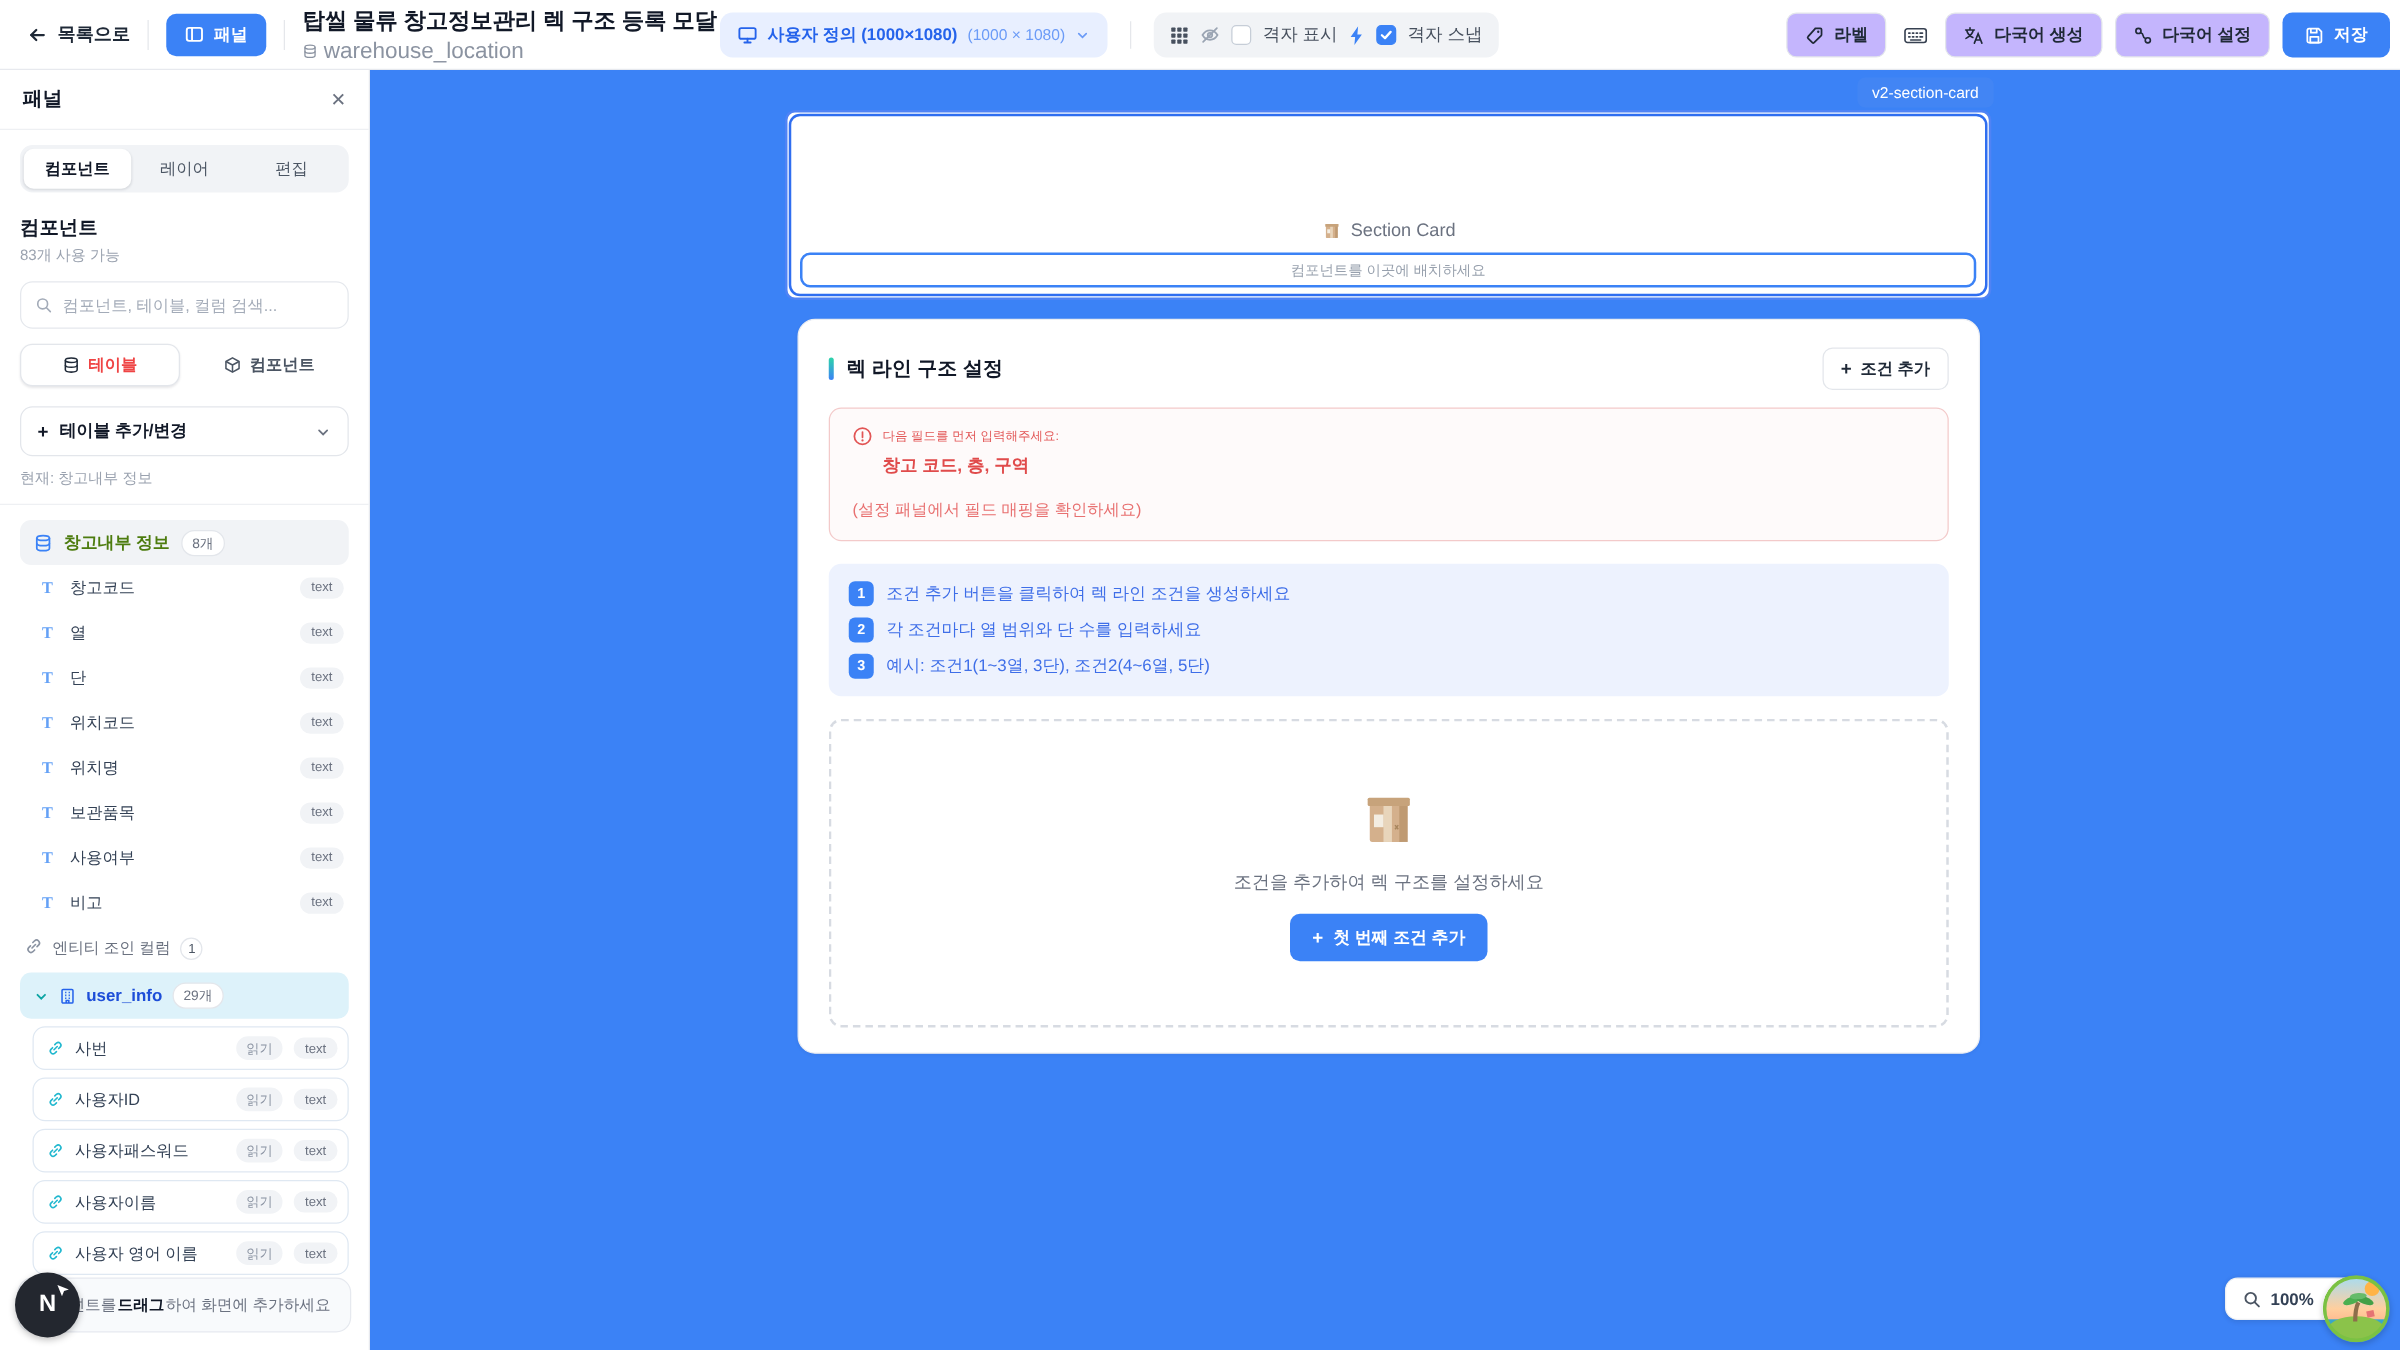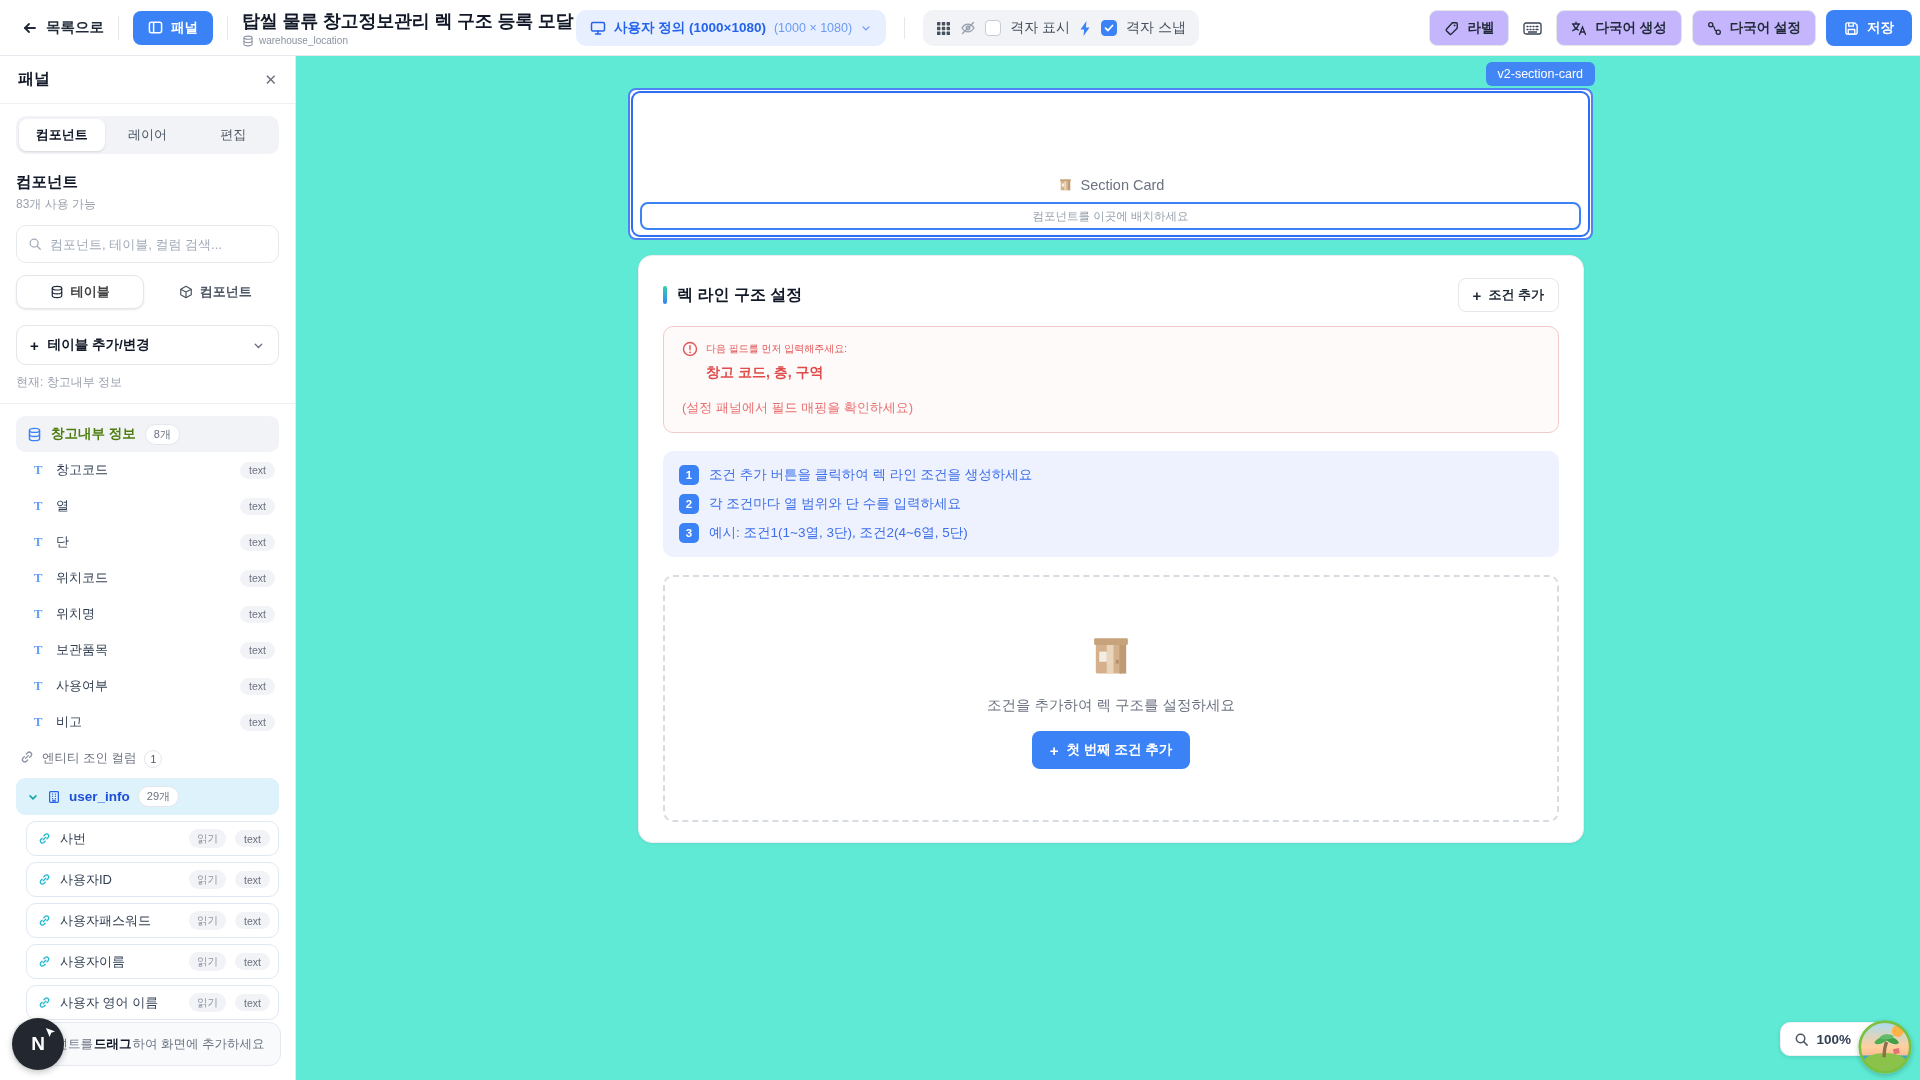--- a/index.html
+++ b/index.html
@@ -12,21 +12,21 @@
     border-bottom:1px solid #e7e9ee; display:flex; align-items:center; z-index:40; }
   .tb-left { display:flex; align-items:center; gap:14px; padding-left:22px; }
   .vdiv { width:1px; height:24px; background:#e5e7eb; }
   .back-btn { display:flex; align-items:center; gap:8px; background:none; border:none;
     font:600 14.5px "Liberation Sans",sans-serif; color:#1f2937; cursor:pointer; }
   .panel-btn { display:flex; align-items:center; gap:8px; background:#3b82f6; color:#fff;
     border:none; border-radius:8px; height:34px; padding:0 15px;
     font:600 13.5px "Liberation Sans",sans-serif; cursor:pointer; }
   .title-block { display:flex; flex-direction:column; gap:2px; }
   .page-title { font-size:18px; font-weight:700; color:#111827; letter-spacing:-0.2px; }
-  .page-sub { display:flex; align-items:center; gap:5px; font-size:10px; color:#8b93a1; }
+  .page-sub { display:flex; align-items:center; gap:5px; font-size:18px; color:#8b93a1; }
 
   .tb-center { position:absolute; left:576px; top:0; height:56px; display:flex; align-items:center; gap:18px; }
   .viewport-pill { display:flex; align-items:center; gap:8px; background:#e8efff; border:none;
     border-radius:10px; height:36px; padding:0 14px; cursor:pointer; }
   .viewport-pill .vp-label { font:600 13.5px "Liberation Sans",sans-serif; color:#2563eb; }
   .viewport-pill .vp-size { font:400 12.5px "Liberation Sans",sans-serif; color:#6b9bf7; }
   .center-div { width:1px; height:22px; background:#e5e7eb; }
   .grid-pill { display:flex; align-items:center; gap:9px; background:#f1f3f6; border-radius:10px;
     height:36px; padding:0 13px; }
   .grid-pill .lbl { font-size:14px; color:#47505e; }
@@ -57,21 +57,21 @@
   .comp-head { margin-top:18px; }
   .comp-title { font-size:15.5px; font-weight:700; color:#111827; }
   .comp-count { font-size:12px; color:#9aa2af; margin-top:3px; }
   .search-box { margin-top:12px; display:flex; align-items:center; gap:8px; height:38px;
     border:1px solid #e5e8ed; border-radius:10px; padding:0 11px; background:#fff; }
   .search-box input { border:none; outline:none; flex:1; font:400 13px "Liberation Sans",sans-serif;
     color:#374151; background:transparent; }
   .search-box input::placeholder { color:#a3abb8; }
   .filter-row { display:flex; gap:8px; margin-top:12px; }
   .filter-btn { flex:1; display:flex; align-items:center; justify-content:center; gap:7px; height:34px;
-    border-radius:10px; font:600 13px "Liberation Sans",sans-serif; color:#404040; cursor:pointer;
+    border-radius:10px; font:600 13px "Liberation Sans",sans-serif; color:#ef4444; cursor:pointer;
     border:1px solid transparent; background:none; }
   .filter-btn.active { background:#fff; border-color:#e3e6eb; box-shadow:0 1px 2px rgba(16,24,40,.10); }
   .filter-btn.inactive { color:#4b5563; }
   .add-table-btn { margin-top:16px; width:100%; display:flex; align-items:center; gap:9px; height:40px;
     border:1px solid #e3e6eb; border-radius:10px; background:#fff; padding:0 13px;
     font:600 13.5px "Liberation Sans",sans-serif; color:#111827; cursor:pointer; }
   .add-table-btn .chev { margin-left:auto; }
   .current-line { margin-top:9px; font-size:12px; color:#9aa2af; }
   .sb-divider { height:1px; background:#eef0f3; margin:12px -16px 0 -16px; }
 
@@ -102,21 +102,21 @@
   .drag-hint { position:absolute; left:14px; right:14px; bottom:14px; height:44px; background:#f8fafc;
     border:1px solid #e6e9ef; border-radius:12px; display:flex; align-items:center; justify-content:center;
     font-size:12.5px; color:#6b7280; z-index:5; }
   .drag-hint b { color:#111827; font-weight:700; margin:0 1px; }
   .cursor-badge { position:absolute; left:12px; bottom:10px; width:52px; height:52px; border-radius:50%;
     background:#23272f; color:#fff; display:flex; align-items:center; justify-content:center;
     font:700 19px "Liberation Sans",sans-serif; z-index:6; box-shadow:0 2px 6px rgba(0,0,0,.25); }
   .cursor-badge svg { position:absolute; right:8px; top:9px; }
 
   
-  .canvas { position:absolute; left:296px; top:56px; right:0; bottom:0; background:#5eead4; }
+  .canvas { position:absolute; left:296px; top:56px; right:0; bottom:0; background:#3b82f6; }
 
   .section-sel { position:absolute; left:332px; top:32px; width:965px; height:152px;
     border:2px solid #4f83f5; border-radius:8px; background:#fff; }
   .section-card { position:absolute; inset:1px; border:2px solid #2f6ef0; border-radius:9px; background:#fff; }
   .section-label { position:absolute; left:0; right:0; bottom:42px; display:flex; align-items:center;
     justify-content:center; gap:7px; font-size:14.5px; color:#6b7280; }
   .dropzone { position:absolute; left:7px; right:7px; bottom:5px; height:28px; border:2px solid #3b82f6;
     border-radius:8px; display:flex; align-items:center; justify-content:center; font-size:11.5px; color:#97a0ad; }
   .sel-badge { position:absolute; top:-28px; right:-4px; background:#4285f4; color:#fff; font-size:12.5px;
     padding:5px 12px; border-radius:6px; white-space:nowrap; }

